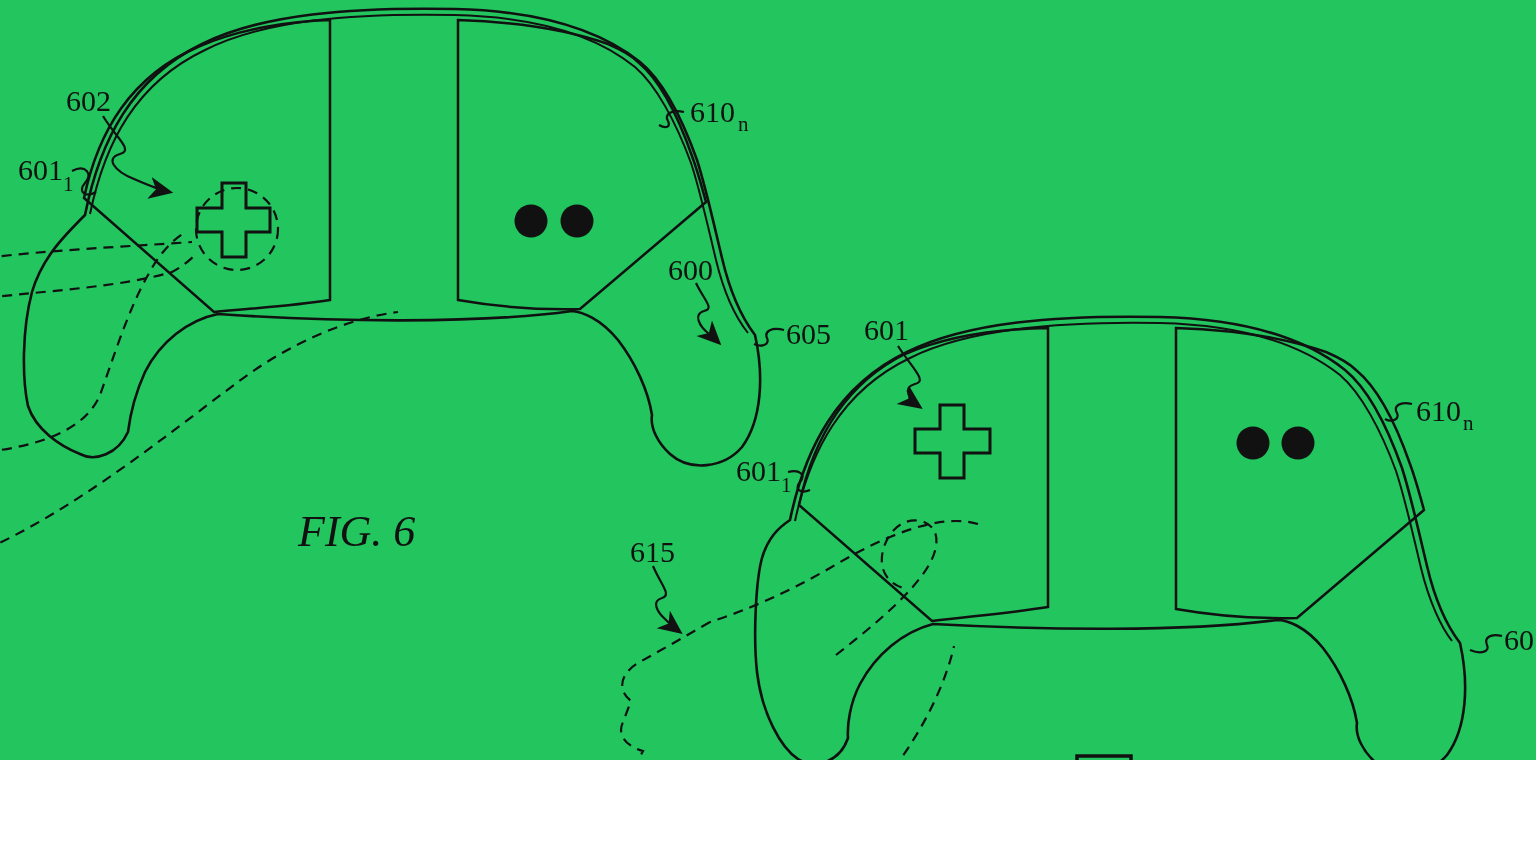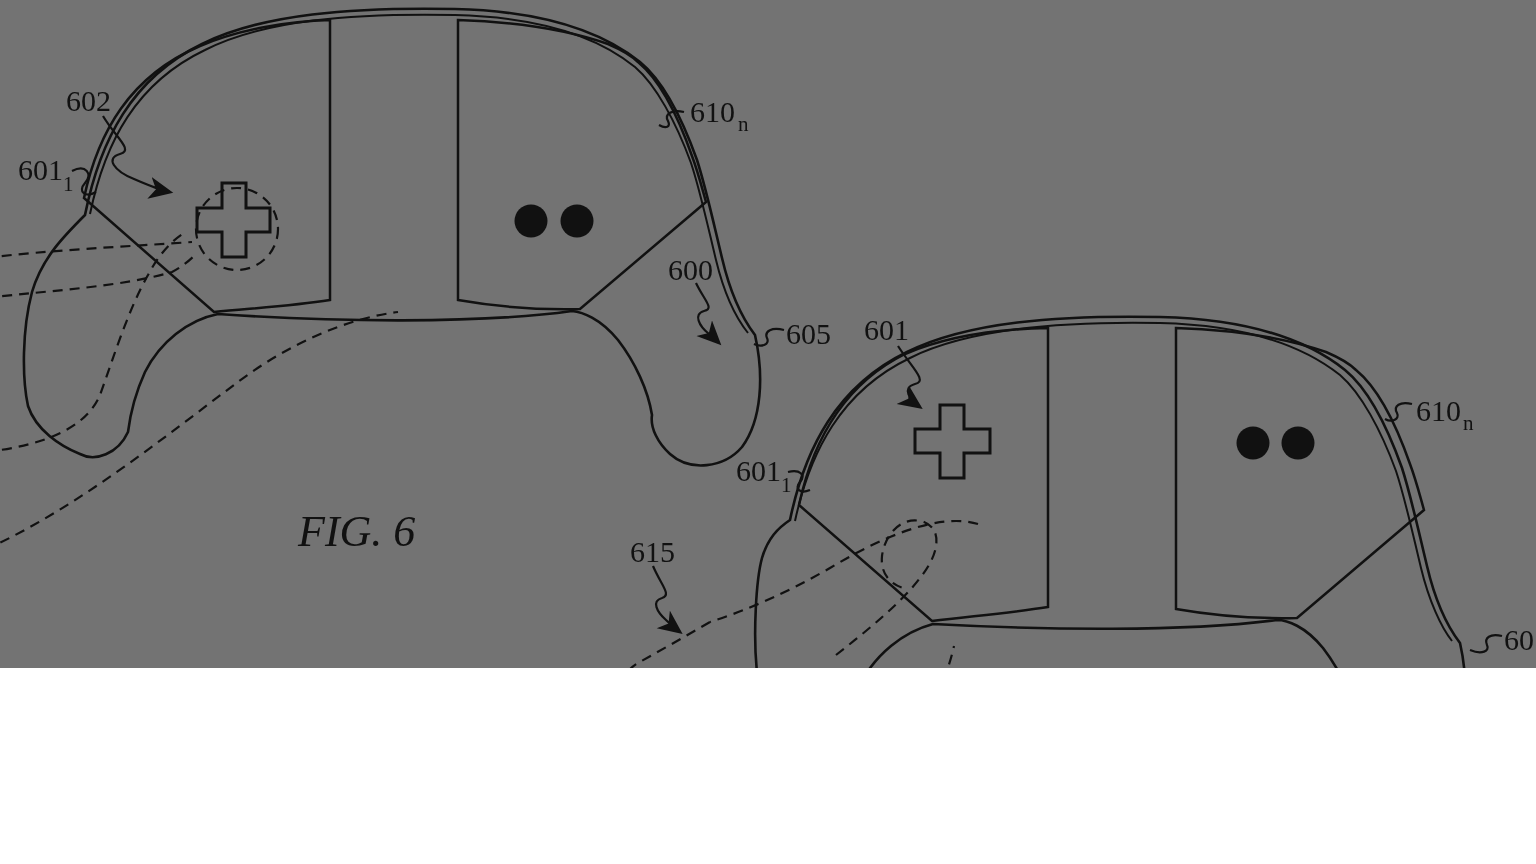--- a/index.html
+++ b/index.html
@@ -1,16 +1,16 @@
 <!DOCTYPE html>
 <html><head>
 <meta charset="utf-8">
 <style>
   html,body{margin:0;padding:0;background:#ffffff;}
-  .stage{position:relative;width:1536px;height:668px;background:#737373;overflow:hidden;
+  .stage{position:relative;width:1536px;height:760px;background:#22c55e;overflow:hidden;
          font-family:"Liberation Serif", serif;}
   svg{display:block}
   .ink{stroke:#111;fill:none;}
   text{fill:#111;font-family:"Liberation Serif", serif;}
   .ref{font-size:30px;}
   .sub{font-size:21px;}
   .figcap{font-size:44px;font-style:italic;}
 </style>
 </head>
 <body>

